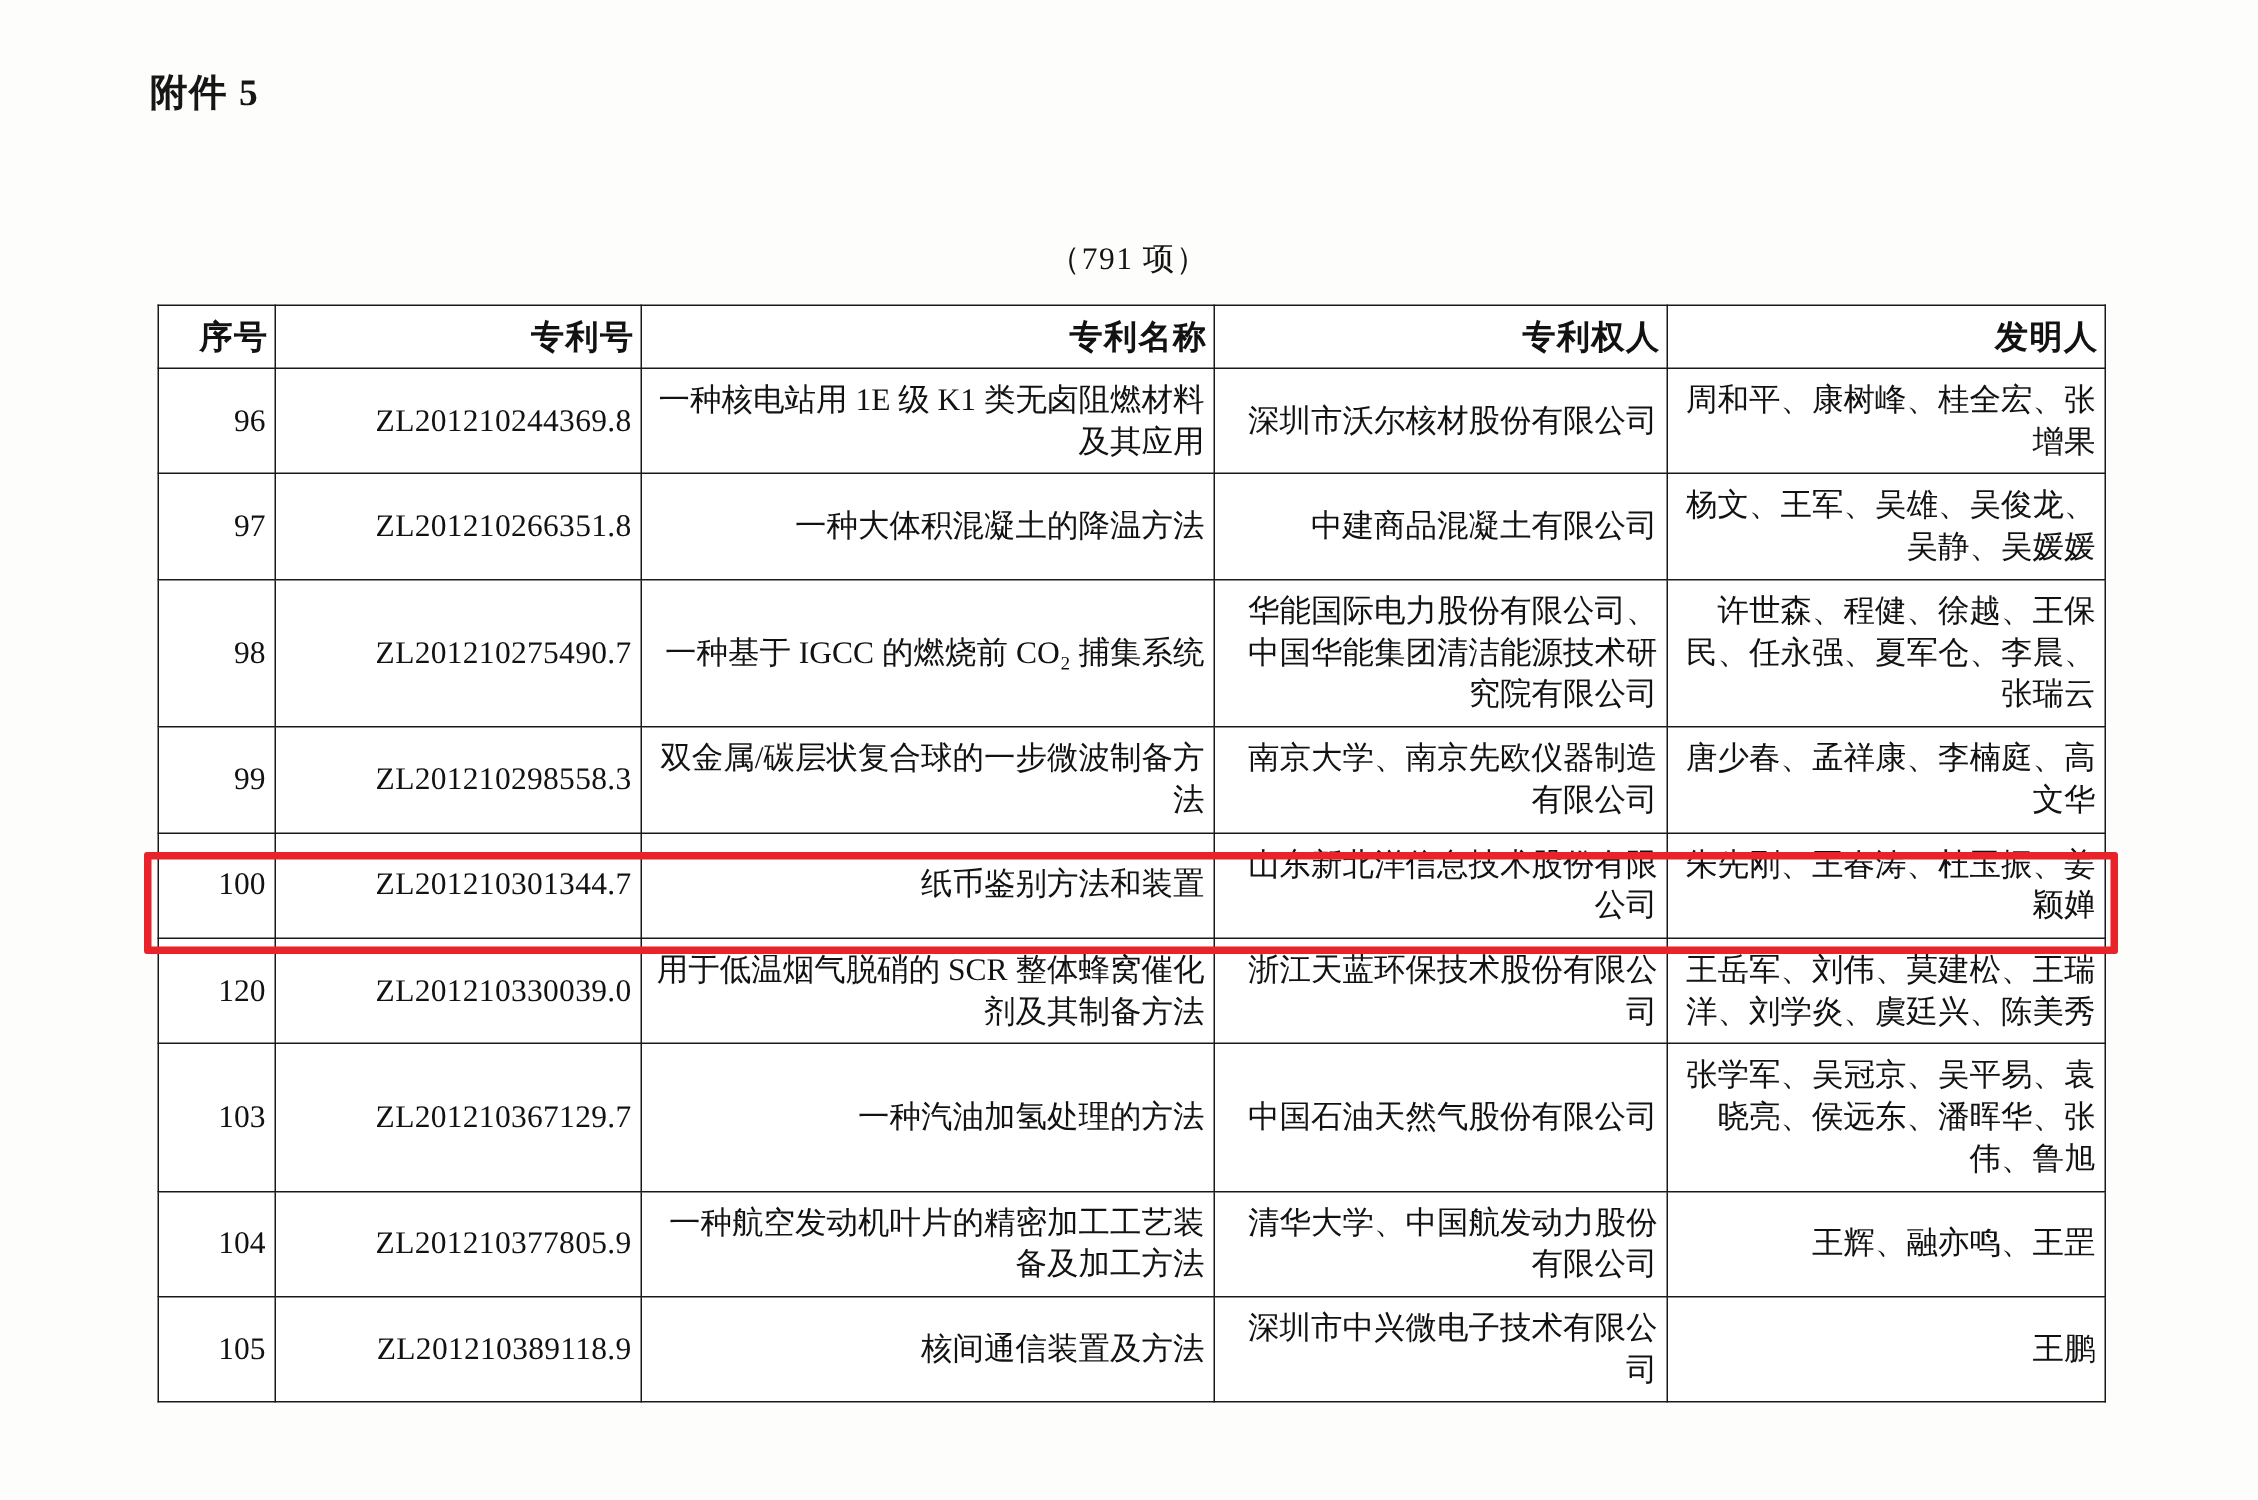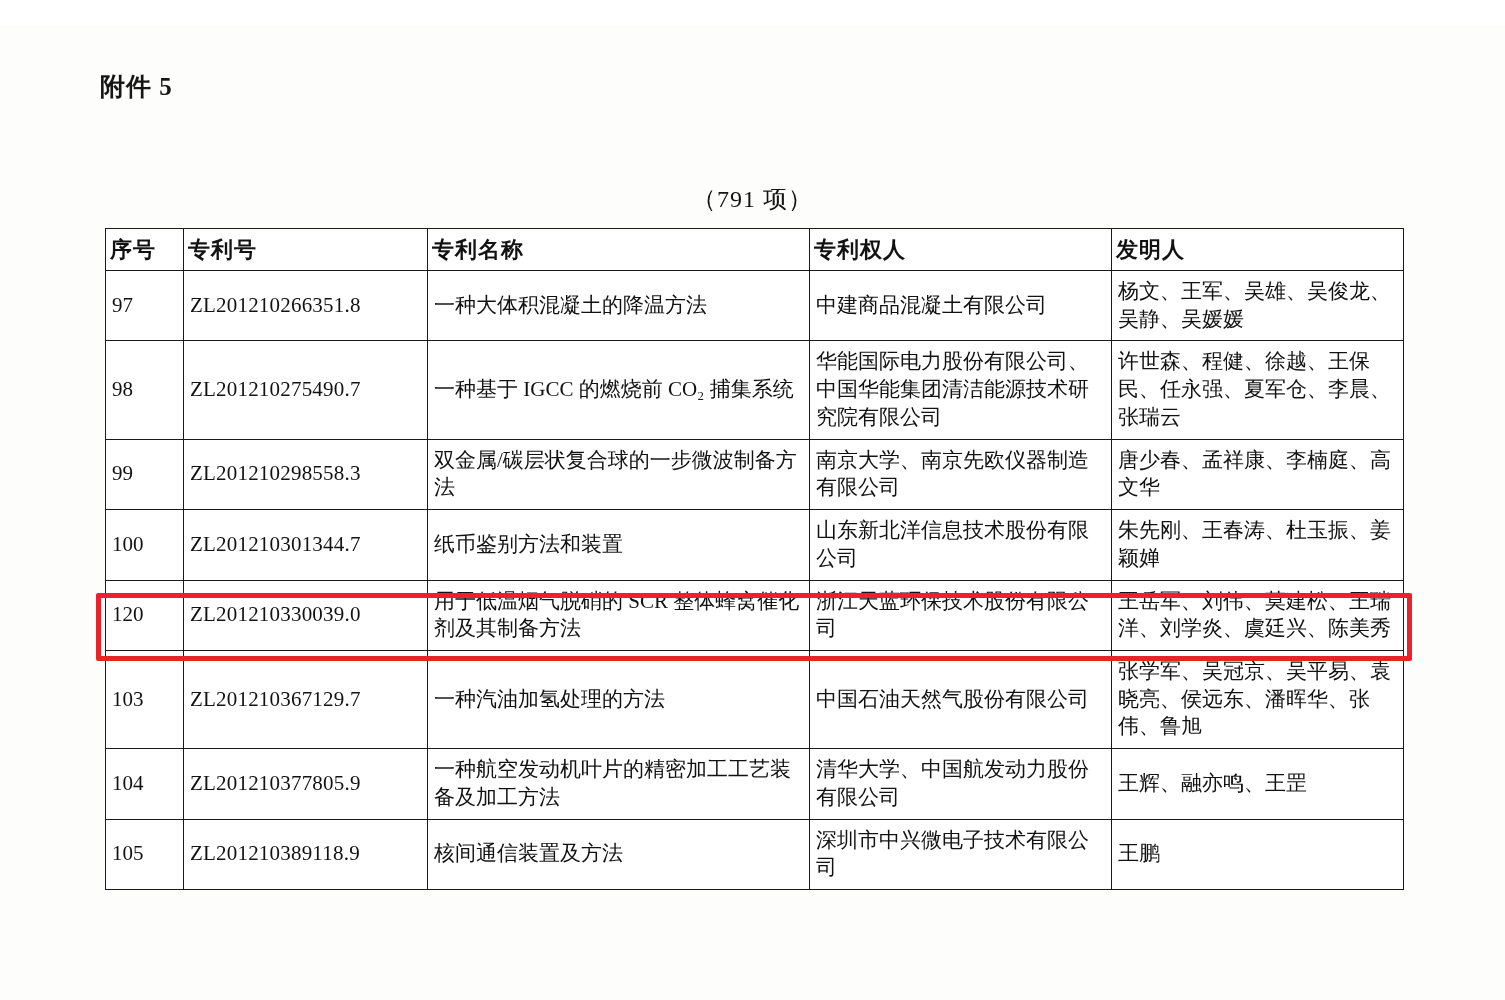--- a/index.html
+++ b/index.html
@@ -14,21 +14,20 @@
     font-family: "Liberation Serif", "DejaVu Serif", serif;
     color: #111111;
     overflow: hidden;
   }
 
   
   .page {
     position: absolute;
     inset: 0;
     background: #fdfdfb;
-    margin-top: 25px;
   }
 
   .attachment-label {
     position: absolute;
     left: 100px;
     top: 45px;
     font-size: 25px;
     font-weight: 700;
     letter-spacing: 1px;
     color: #161616;
@@ -45,21 +44,21 @@
     letter-spacing: 2px;
     color: #121212;
   }
 
   .doc-subtitle {
     position: absolute;
     left: 0;
     right: 0;
     top: 158px;
     text-align: center;
-    font-size: 24px;
+    font-size: 21px;
     color: #141414;
     letter-spacing: 1px;
   }
 
   .table-wrap {
     position: absolute;
     left: 105px;
     top: 203px;
     width: 1298px;
   }
@@ -67,21 +66,21 @@
   table.patent-table {
     border-collapse: collapse;
     width: 100%;
     table-layout: fixed;
     background: #ffffff;
   }
 
   table.patent-table th,
   table.patent-table td {
     border: 1.6px solid #1a1a1a;
-    text-align: left;
+    text-align: right;
     vertical-align: middle;
     font-size: 21px;
     line-height: 1.32;
     padding: 7px 6px;
     color: #121212;
   }
 
   table.patent-table th {
     font-weight: 700;
     font-size: 22px;
@@ -138,20 +137,27 @@
         <tr>
           <th>序号</th>
           <th>专利号</th>
           <th>专利名称</th>
           <th>专利权人</th>
           <th>发明人</th>
         </tr>
       </thead>
       <tbody>
         <tr>
+          <td class="cell-idx">96</td>
+          <td class="cell-no">ZL201210244369.8</td>
+          <td class="cell-name">一种核电站用 1E 级 K1 类无卤阻燃材料及其应用</td>
+          <td class="cell-owner">深圳市沃尔核材股份有限公司</td>
+          <td class="cell-inv">周和平、康树峰、桂全宏、张增果</td>
+        </tr>
+        <tr>
           <td class="cell-idx">97</td>
           <td class="cell-no">ZL201210266351.8</td>
           <td class="cell-name">一种大体积混凝土的降温方法</td>
           <td class="cell-owner">中建商品混凝土有限公司</td>
           <td class="cell-inv">杨文、王军、吴雄、吴俊龙、吴静、吴媛媛</td>
         </tr>
         <tr>
           <td class="cell-idx">98</td>
           <td class="cell-no">ZL201210275490.7</td>
           <td class="cell-name">一种基于 IGCC 的燃烧前 CO₂ 捕集系统</td>

